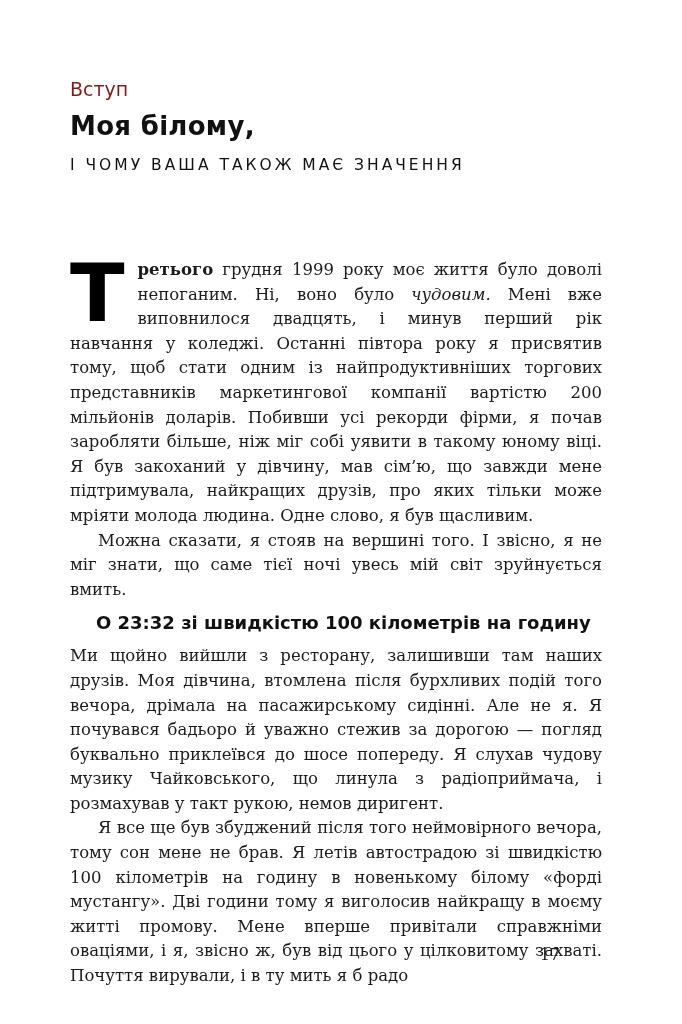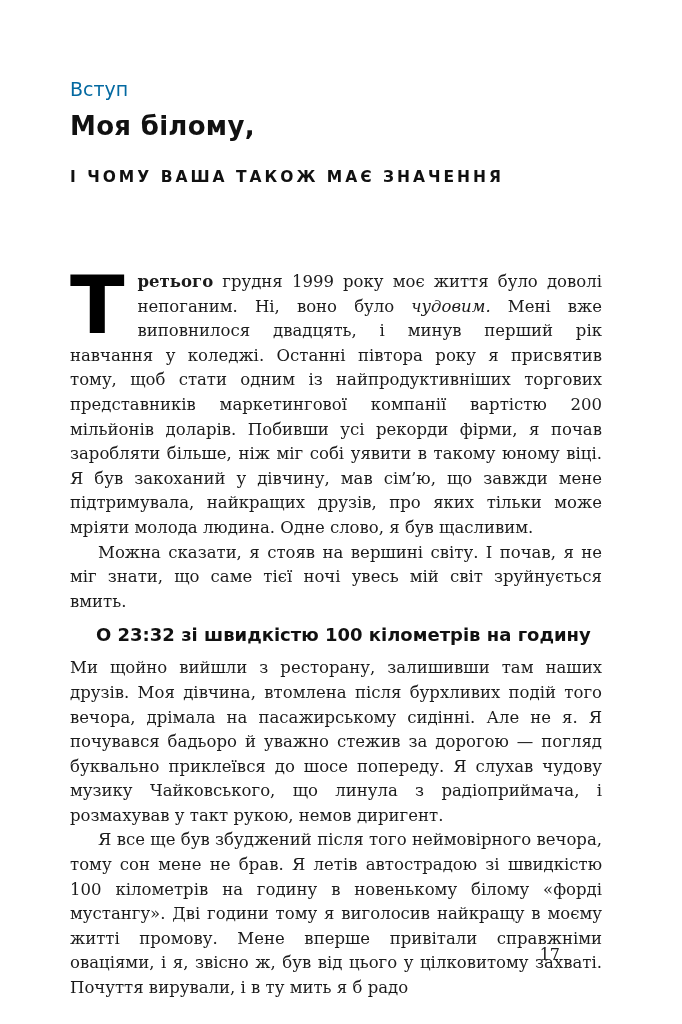--- a/index.html
+++ b/index.html
@@ -16,38 +16,38 @@
     width: 682px;
     height: 1024px;
     padding: 78px 80px 0 70px;
     background: #ffffff;
   }
   .kicker {
     font-family: "DejaVu Sans", sans-serif;
     font-size: 19px;
     line-height: 23px;
     font-weight: 400;
-    color: #0369a1;
+    color: #7f1d1d;
   }
   .title {
     font-family: "DejaVu Sans", sans-serif;
     font-size: 26px;
     line-height: 31px;
     font-weight: 700;
     letter-spacing: 0.3px;
     margin-top: 10px;
     color: #111111;
   }
   .subtitle {
     font-family: "DejaVu Sans", sans-serif;
     font-size: 15.5px;
     line-height: 20px;
-    font-weight: 700;
+    font-weight: 400;
     letter-spacing: 3px;
-    margin-top: 25px;
+    margin-top: 13px;
     color: #111111;
   }
   main {
     margin-top: 83px;
     font-size: 16.5px;
     line-height: 24.6px;
     text-align: justify;
   }
   .p { margin: 0; }
   .p.indent { text-indent: 28px; }
@@ -88,21 +88,21 @@
   <header>
     <div class="kicker">Вступ</div>
     <h1 class="title">Моя білому,</h1>
     <h2 class="subtitle">І ЧОМУ ВАША ТАКОЖ МАЄ ЗНАЧЕННЯ</h2>
   </header>
 
   <main>
 
     <p class="p"><span class="dropcap">Т</span><span class="lead-bold">ретього</span><span> грудня 1999 року моє життя було доволі непоганим. Ні, воно було </span><span class="em">чудовим.</span><span> Мені вже виповнилося двадцять, і минув перший рік навчання у коледжі. Останні півтора року я присвятив тому, щоб стати одним із найпродуктивніших торгових представників маркетингової компанії вартістю 200 мільйонів доларів. Побивши усі рекорди фірми, я почав заробляти більше, ніж міг собі уявити в такому юному віці. Я був закоханий у дівчину, мав сім’ю, що завжди мене підтримувала, найкращих друзів, про яких тільки може мріяти молода людина. Одне слово, я був щасливим.</span></p>
 
-    <p class="p indent">Можна сказати, я стояв на вершині світу. І почав, я не міг знати, що саме тієї ночі увесь мій світ зруйнується вмить.</p>
+    <p class="p indent">Можна сказати, я стояв на вершині того. І звісно, я не міг знати, що саме тієї ночі увесь мій світ зруйнується вмить.</p>
 
     <h3 class="section-heading"><span>О 23:32 зі швидкістю 100 кілометрів на годину</span><br></h3>
 
     <p class="p">Ми щойно вийшли з ресторану, залишивши там наших друзів. Моя дівчина, втомлена після бурхливих подій того вечора, дрімала на пасажирському сидінні. Але не я. Я почувався бадьоро й уважно стежив за дорогою — погляд буквально приклеївся до шосе попереду. Я слухав чудову музику Чайковського, що линула з радіоприймача, і розмахував у такт рукою, немов диригент.</p>
 
     <p class="p indent">Я все ще був збуджений після того неймовірного вечора, тому сон мене не брав. Я летів автострадою зі швидкістю 100 кілометрів на годину в новенькому білому «форді мустангу». Дві години тому я виголосив найкращу в моєму житті промову. Мене вперше привітали справжніми оваціями, і я, звісно ж, був від цього у цілковитому захваті. Почуття вирували, і в ту мить я б радо</p>
 
   </main>
 
   <footer>

